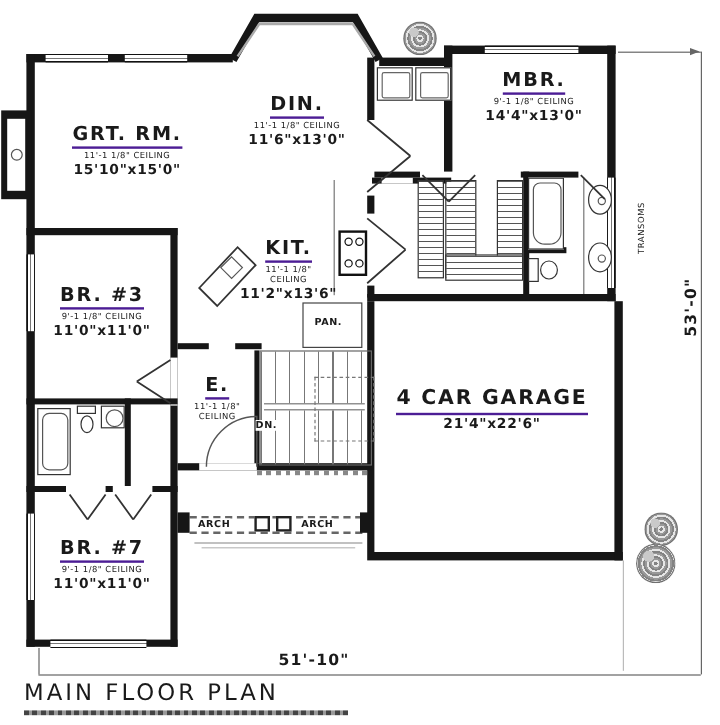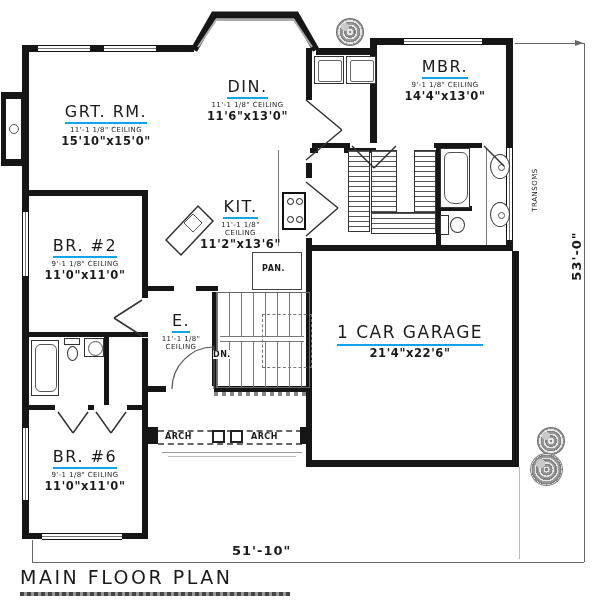--- a/index.html
+++ b/index.html
@@ -15,22 +15,22 @@
   .hatch{position:absolute;border:1px solid #333;
     background:repeating-linear-gradient(180deg,#555 0 1px,#fff 1px 5px);}
   .stairs{position:absolute;border:1px solid #666;
     background:repeating-linear-gradient(90deg,#777 0 1px,transparent 1px 12px);}
   .shrub{position:absolute;border-radius:50%;
     background:radial-gradient(circle at 32% 32%,#c9c9c9 0 14%,transparent 15%),
     repeating-radial-gradient(circle at 50% 50%,#838383 0 1.5px,#e6e6e6 1.5px 3px,#999 3px 4.5px);
     box-shadow:inset 0 0 0 1px #6f6f6f;}
   .fix{position:absolute;border:1px solid #333;background:#fff;box-sizing:border-box;}
   .lbl{position:absolute;text-align:center;line-height:1.15;}
-  .rname{display:inline-block;font-weight:normal;font-size:16px;letter-spacing:1.5px;
-         border-bottom:2px solid #0ea5e9;padding-bottom:1px;white-space:nowrap;}
+  .rname{display:inline-block;font-weight:bold;font-size:16px;letter-spacing:1.5px;
+         border-bottom:2px solid #4c1d95;padding-bottom:1px;white-space:nowrap;}
   .rceil{font-size:7px;letter-spacing:.4px;margin-top:2px;white-space:nowrap;}
   .rsize{font-size:11.5px;font-weight:bold;letter-spacing:.6px;margin-top:1px;white-space:nowrap;}
   .tiny{position:absolute;font-size:8px;font-weight:bold;letter-spacing:.5px;background:#fff;
         white-space:nowrap;}
   .dim{position:absolute;font-size:13px;font-weight:bold;letter-spacing:1px;white-space:nowrap;}
   .dline{position:absolute;background:#666;}
   svg{position:absolute;left:0;top:0;pointer-events:none;}
 </style>
 </head>
 <body>
@@ -178,39 +178,39 @@
   </div>
 
   <div class="lbl" style="left:193px;top:198px;width:95px">
     <div><span class="rname">KIT.</span></div>
     <div class="rceil">11'-1 1/8"</div>
     <div class="rceil" style="margin-top:0">CEILING</div>
     <div class="rsize">11'2"x13'6"</div>
   </div>
 
   <div class="lbl" style="left:30px;top:237px;width:110px">
-    <div><span class="rname">BR. #2</span></div>
+    <div><span class="rname">BR. #3</span></div>
     <div class="rceil">9'-1 1/8" CEILING</div>
     <div class="rsize">11'0"x11'0"</div>
   </div>
 
   <div class="lbl" style="left:30px;top:448px;width:110px">
-    <div><span class="rname">BR. #6</span></div>
+    <div><span class="rname">BR. #7</span></div>
     <div class="rceil">9'-1 1/8" CEILING</div>
     <div class="rsize">11'0"x11'0"</div>
   </div>
 
   <div class="lbl" style="left:152px;top:312px;width:58px">
     <div><span class="rname">E.</span></div>
     <div class="rceil">11'-1 1/8"</div>
     <div class="rceil" style="margin-top:0">CEILING</div>
   </div>
 
   <div class="lbl" style="left:320px;top:323px;width:180px">
-    <div><span class="rname" style="font-size:17px">1 CAR GARAGE</span></div>
+    <div><span class="rname" style="font-size:17px">4 CAR GARAGE</span></div>
     <div class="rsize">21'4"x22'6"</div>
   </div>
 
   <div class="tiny" style="left:262px;top:264px">PAN.</div>
   <div class="tiny" style="left:213px;top:350px">DN.</div>
   <div class="tiny" style="left:165px;top:432px">ARCH</div>
   <div class="tiny" style="left:251px;top:432px">ARCH</div>
   <div class="tiny" style="left:505px;top:186px;width:60px;font-size:7px;font-weight:normal;background:transparent;transform:rotate(-90deg);transform-origin:center;text-align:center">TRANSOMS</div>
 
   <div class="dline" style="left:584px;top:43px;width:1px;height:519px"></div>

